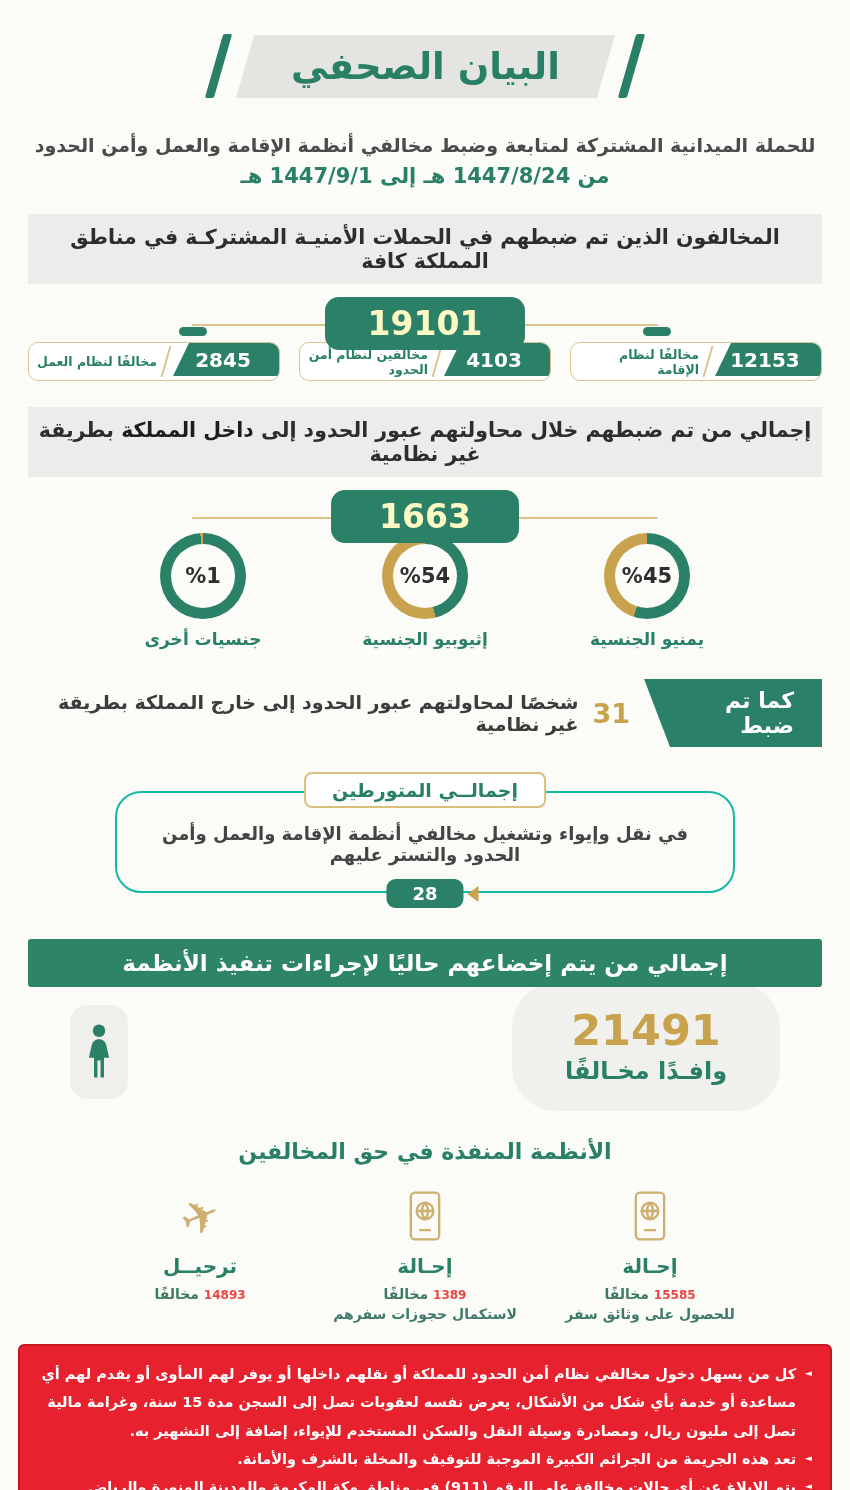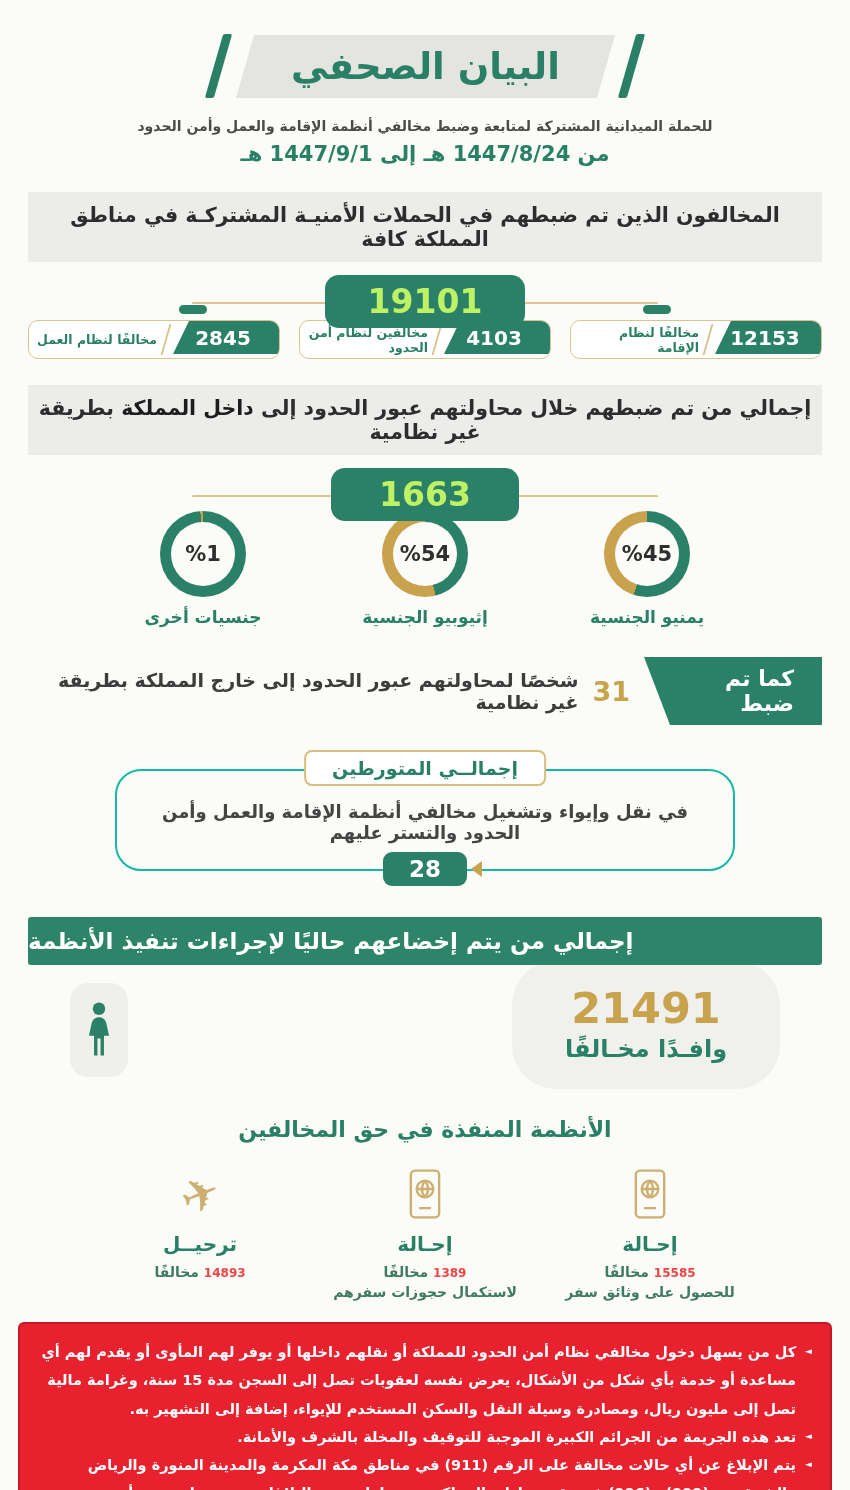--- a/index.html
+++ b/index.html
@@ -6,30 +6,30 @@
   body { background:#d8d8d6; font-family:"DejaVu Sans", sans-serif; }
   .page { width:850px; height:1490px; margin:0 auto; background:#fbfbf8; direction:rtl;
           position:relative; overflow:hidden; display:flex; flex-direction:column; }
 
   
   .hdr { padding-top:34px; text-align:center; }
   .title-row { display:flex; justify-content:center; align-items:center; gap:22px; }
   .slash { width:9px; height:64px; background:#2a8066; transform:skewX(-16deg); border-radius:2px; }
   .title-plate { background:#e4e4e1; transform:skewX(-16deg); padding:10px 46px; }
   .title-plate h1 { transform:skewX(16deg); color:#2a8066; font-size:37px; font-weight:bold; }
-  .subtitle { margin-top:20px; color:#4b4b4b; font-size:14px; font-weight:bold; }
+  .subtitle { margin-top:36px; color:#4b4b4b; font-size:19px; font-weight:bold; }
   .daterange { margin-top:8px; color:#2a8066; font-size:21px; font-weight:bold; }
 
   
   .band { margin:26px 28px 0; background:#ececea; border-radius:0; padding:11px 10px;
           text-align:center; color:#2d2d2d; font-size:20.5px; font-weight:bold; }
   .band b { color:#1d1d1d; }
 
   
-  .totbox { margin:13px auto 0; background:#2b8167; color:#bef264; font-weight:bold; font-size:33px;
+  .totbox { margin:13px auto 0; background:#2b8167; color:#fef9c3; font-weight:bold; font-size:33px;
             width:200px; text-align:center; padding:7px 0; border-radius:14px; position:relative; z-index:2; }
   .bracket { position:relative; width:466px; margin:-26px auto 0; height:56px;
              border:2px solid #dcc48c; border-bottom:none; border-radius:26px 26px 0 0; z-index:1; }
   .bracket .vline { position:absolute; left:calc(50% - 1px); top:26px; bottom:-6px; width:2px; background:#dcc48c; }
   .pill { position:absolute; width:28px; height:9px; background:#2b8167; border-radius:5px; bottom:-10px; }
   .pill.l { left:-15px; } .pill.c { left:50%; transform:translateX(-50%); } .pill.r { right:-15px; }
 
   
   .caps-row { display:flex; justify-content:space-between; padding:0 28px; margin-top:16px; }
   .capsule { position:relative; width:252px; height:39px; background:#fff; border:1.5px solid #d9c48f;
@@ -60,26 +60,26 @@
   .seized-txt { color:#3c3c3c; font-size:19px; font-weight:bold; }
 
   
   .acc-box { position:relative; width:620px; margin:44px auto 0; border:2px solid #14b8a6;
              border-radius:26px; padding:30px 24px 26px; text-align:center; }
   .acc-tab { position:absolute; top:-21px; left:50%; transform:translateX(-50%); background:#fff;
              border:2px solid #d9be7d; border-radius:8px; padding:5px 26px; color:#2a8066;
              font-size:19px; font-weight:bold; white-space:nowrap; }
   .acc-body { color:#444; font-size:18px; font-weight:bold; }
   .acc-count { position:absolute; bottom:-17px; left:50%; transform:translateX(-50%); background:#2b8167;
-               color:#fff; font-size:23px; font-weight:bold; padding:4px 26px; border-radius:9px; }
+               color:#fff; font-size:18px; font-weight:bold; padding:4px 26px; border-radius:9px; }
   .acc-count::after { content:""; position:absolute; right:-15px; top:50%; transform:translateY(-50%);
                       border:8px solid transparent; border-right:11px solid #c8a24d; }
 
   
-  .banner { margin:46px 28px 0; background:#2e8468; border-radius:3px; color:#fff; text-align:left;
+  .banner { margin:46px 28px 0; background:#2e8468; border-radius:3px; color:#fff; text-align:center;
             font-size:23px; font-weight:bold; padding:11px 0; position:relative; z-index:2; }
   .stats-row { display:flex; justify-content:space-between; align-items:flex-start; padding:0 70px; margin-top:-4px; }
   .pgroup { display:flex; align-items:center; gap:14px; margin-top:22px; }
   .icon-panel { width:58px; height:94px; background:#efefec; border-radius:18px; display:flex;
                 align-items:center; justify-content:center; }
   .ptxt { text-align:center; }
   .pnum { color:#c8a24d; font-size:32px; font-weight:bold; direction:ltr; }
   .plab { color:#2a8066; font-size:22px; font-weight:bold; margin-top:2px; }
   .blob { width:268px; background:#f0f0ed; border-radius:44px; text-align:center; padding:22px 0 26px; }
   .blob .pnum { font-size:43px; }

